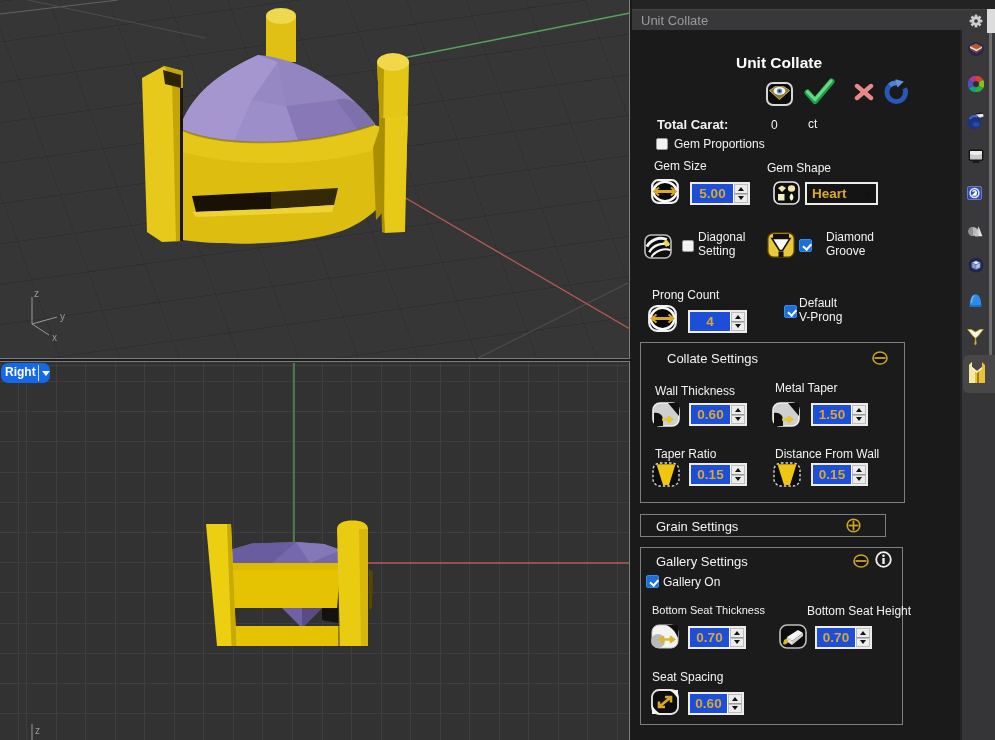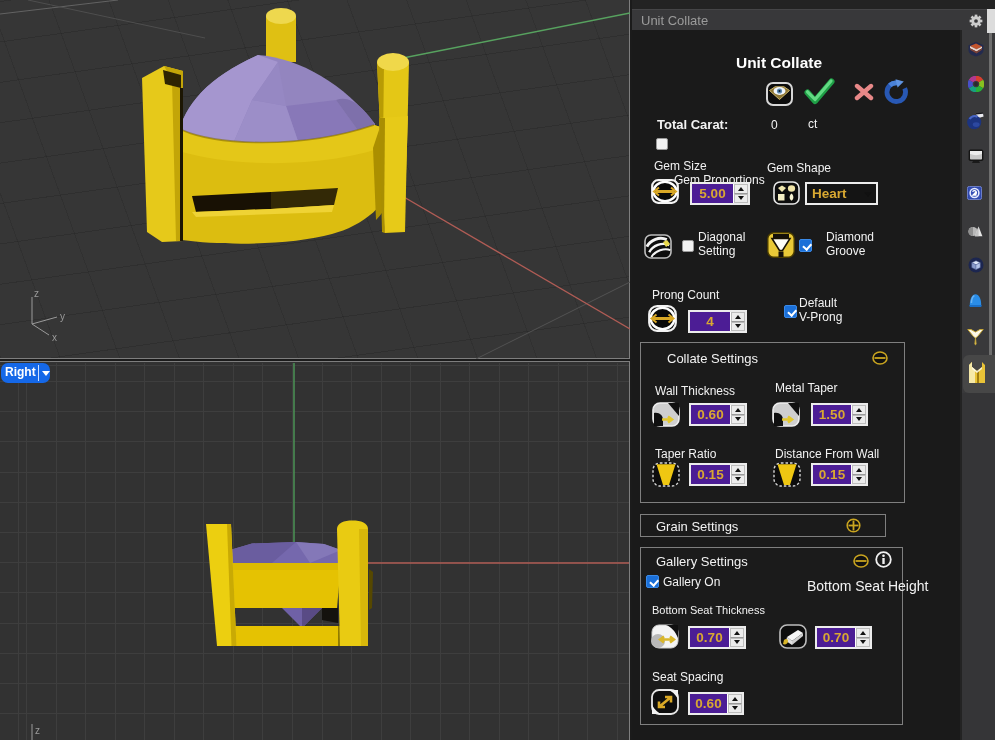--- a/index.html
+++ b/index.html
@@ -42,21 +42,21 @@
 
   #modbar { left:5px; top:2px; width:284px; height:20px;
     background:linear-gradient(#2f63e8,#2856d6); color:#fff; font-weight:bold;
     font-size:16px; text-align:center; line-height:20px; }
   #bigtitle { left:5px; top:23px; width:284px; height:20px; color:#fff; font-weight:bold;
     font-size:15.5px; text-align:center; line-height:20px; }
 
   
   .spin { position:absolute; height:23px; background:#111; border:2px solid #ececec; display:flex; }
   .spin .val { flex:1; color:#d8a832; font-weight:bold; font-size:13.5px; text-align:center;
-    line-height:19px; background:#4c1d95; }
+    line-height:19px; background:#1d4ed8; }
   .spin .btns { width:15px; display:flex; flex-direction:column; background:#e9e9e9; border-left:1px solid #fff;}
   .spin .b { flex:1; position:relative; background:#ececec; border:1px solid #bdbdbd; }
   .spin .b.up { border-bottom:1px solid #9a9a9a; }
   .spin .b:after { content:""; position:absolute; left:50%; top:50%; transform:translate(-50%,-50%);
     width:0; height:0; }
   .spin .b.up:after { border-left:3.5px solid transparent; border-right:3.5px solid transparent;
     border-bottom:4px solid #111; }
   .spin .b.dn:after { border-left:3.5px solid transparent; border-right:3.5px solid transparent;
     border-top:4px solid #111; }
 
@@ -228,21 +228,21 @@
       <path d="M16.2,5.1 A9.3,9.3 0 1 0 22.7,10.3" fill="none" stroke="#2858b4" stroke-width="4.8"></path>
       <path d="M7.8,7.2 A9.3,9.3 0 0 1 15.5,5" fill="none" stroke="#4a82d8" stroke-width="4.8"></path>
       <path d="M13.5,1.2 L21.8,3.4 L15.6,9.6 Z" fill="#5f94e2"></path>
     </svg>
 
     <div class="lbl" style="left:25px; top:87px; font-weight:bold; font-size:13px;">Total Carat:</div>
     <div class="lbl" style="left:139px; top:88px;">0</div>
     <div class="lbl" style="left:176px; top:87px;">ct</div>
 
     <div class="cb" style="left:24px; top:108px;"></div>
-    <div class="lbl" style="left:42px; top:107px;margin-top:36px;">Gem Proportions</div>
+    <div class="lbl" style="left:42px; top:107px;">Gem Proportions</div>
 
     <div class="lbl" style="left:22px; top:129px;">Gem Size</div>
     <div class="lbl" style="left:135px; top:131px;">Gem Shape</div>
 
     <svg class="abs" style="left:19px; top:149px" width="28" height="25" viewBox="0 0 28 25">
       <rect x="1.2" y="1.2" width="25.6" height="22.6" rx="6" fill="#0a0a0a" stroke="#f2f2f2" stroke-width="2.2"></rect>
       <ellipse cx="14" cy="12.5" rx="11.5" ry="9.6" fill="none" stroke="#fff" stroke-width="2.4"></ellipse>
       <line x1="4.5" y1="12.5" x2="23.5" y2="12.5" stroke="#d9a826" stroke-width="3"></line>
       <path d="M8,8.5 L3,12.5 L8,16.5" fill="none" stroke="#d9a826" stroke-width="2"></path>
       <path d="M20,8.5 L25,12.5 L20,16.5" fill="none" stroke="#d9a826" stroke-width="2"></path>
@@ -390,21 +390,21 @@
     <svg class="abs" style="left:243px; top:521px" width="17" height="17" viewBox="0 0 17 17">
       <circle cx="8.5" cy="8.5" r="7.3" fill="none" stroke="#f0f0f0" stroke-width="1.8"></circle>
       <circle cx="8.5" cy="4.8" r="1.3" fill="#f0f0f0"></circle>
       <rect x="7.3" y="7" width="2.4" height="6" fill="#f0f0f0"></rect>
     </svg>
 
     <div class="cbc" style="left:14px; top:545px;"></div>
     <div class="lbl" style="left:31px; top:545px;">Gallery On</div>
 
     <div class="lbl" style="left:20px; top:574px; font-size:11px;">Bottom Seat Thickness</div>
-    <div class="lbl" style="left:139px; top:548px; font-size:14px;padding-left:36px;">Bottom Seat Height</div>
+    <div class="lbl" style="left:139px; top:574px; font-size:12px;padding-left:36px;">Bottom Seat Height</div>
 
     <svg class="abs" style="left:19px; top:594px" width="28" height="25" viewBox="0 0 28 25">
       <rect x="1" y="1" width="26" height="23" rx="7" fill="#f4f4f4" stroke="#d0d0d0" stroke-width="1"></rect>
       <path d="M15,1 L27,1 L27,14 C24,7 20.5,3 15,1 Z" fill="#101010"></path>
       <circle cx="7" cy="17" r="7" fill="#b9b9b9"></circle>
       <path d="M10,15.5 L22,15.5 M13,12.5 L9,15.5 L13,18.5 M19,12.5 L23,15.5 L19,18.5" fill="none" stroke="#d9b62a" stroke-width="2.4"></path>
     </svg>
     <div class="spin" style="left:56px; top:596px; width:58px;">
         <span class="val">0.70</span>
       <div class="btns">

